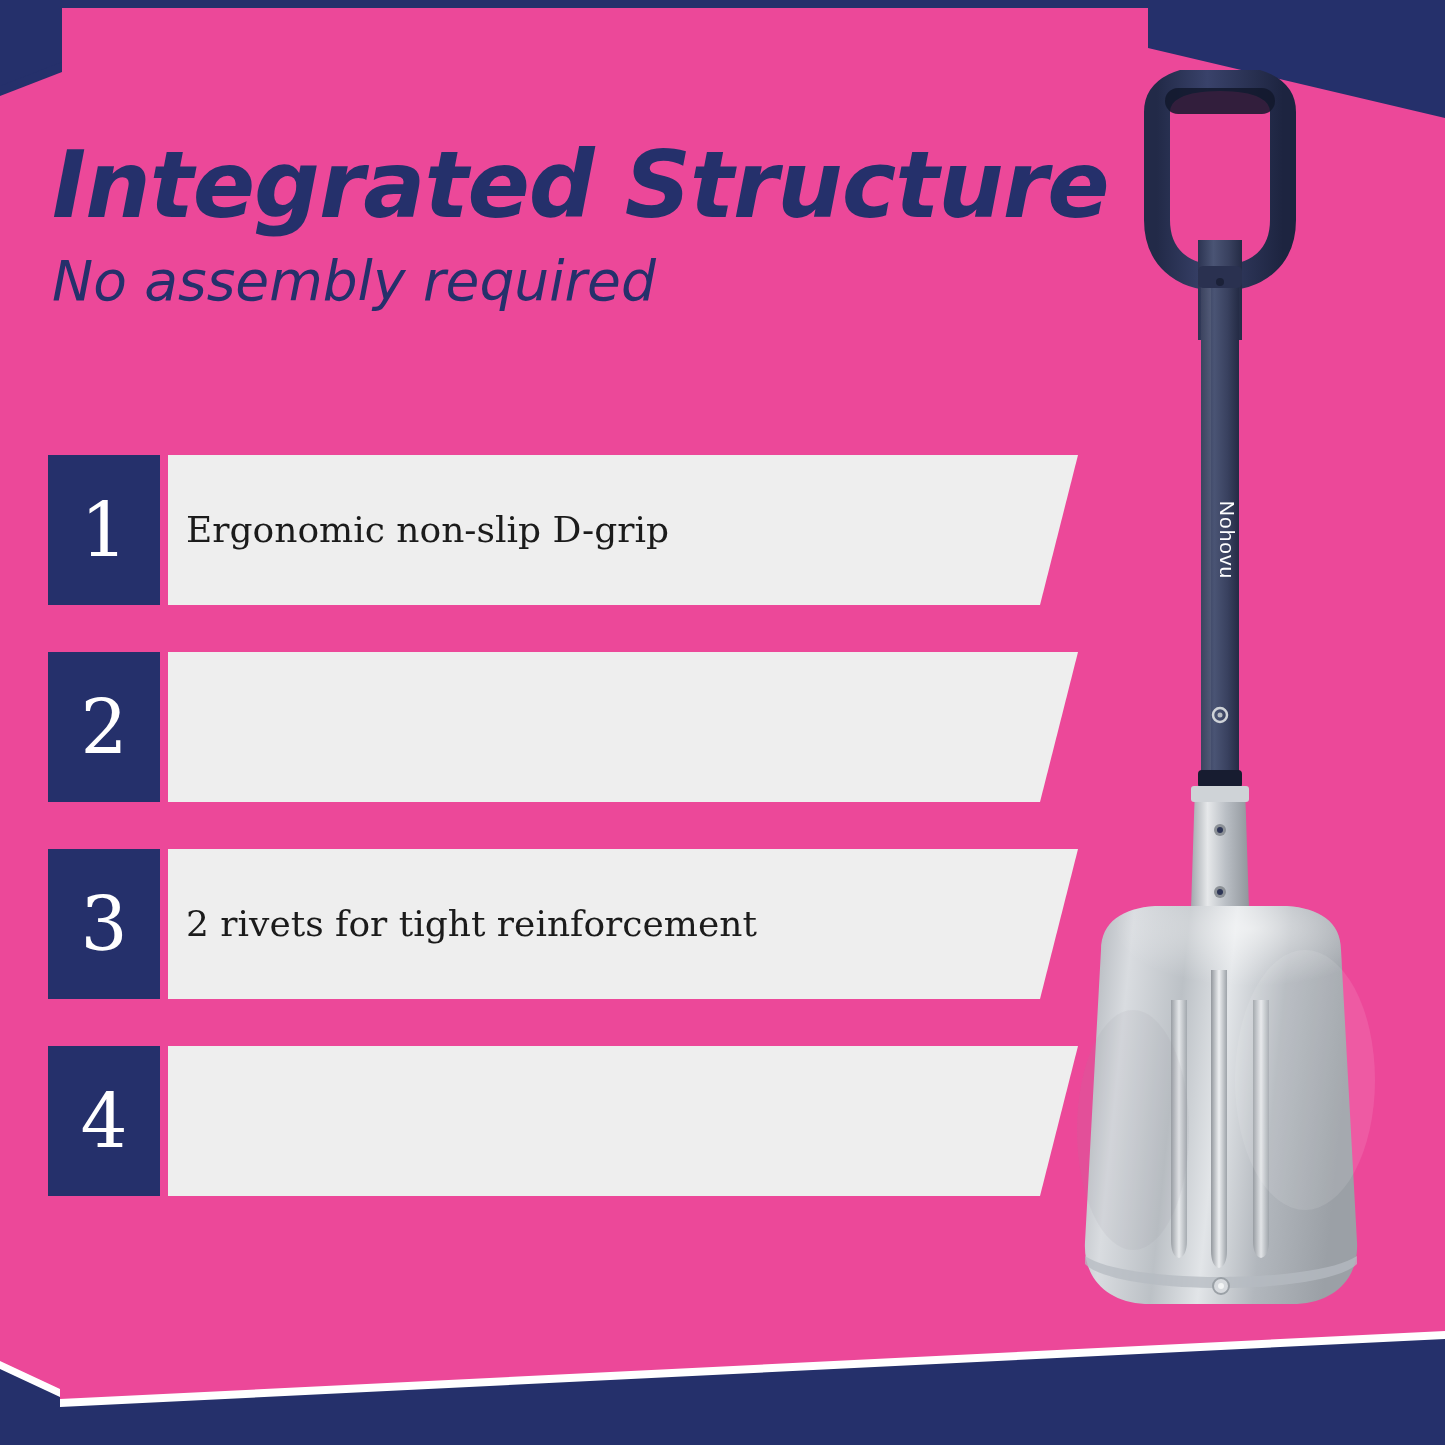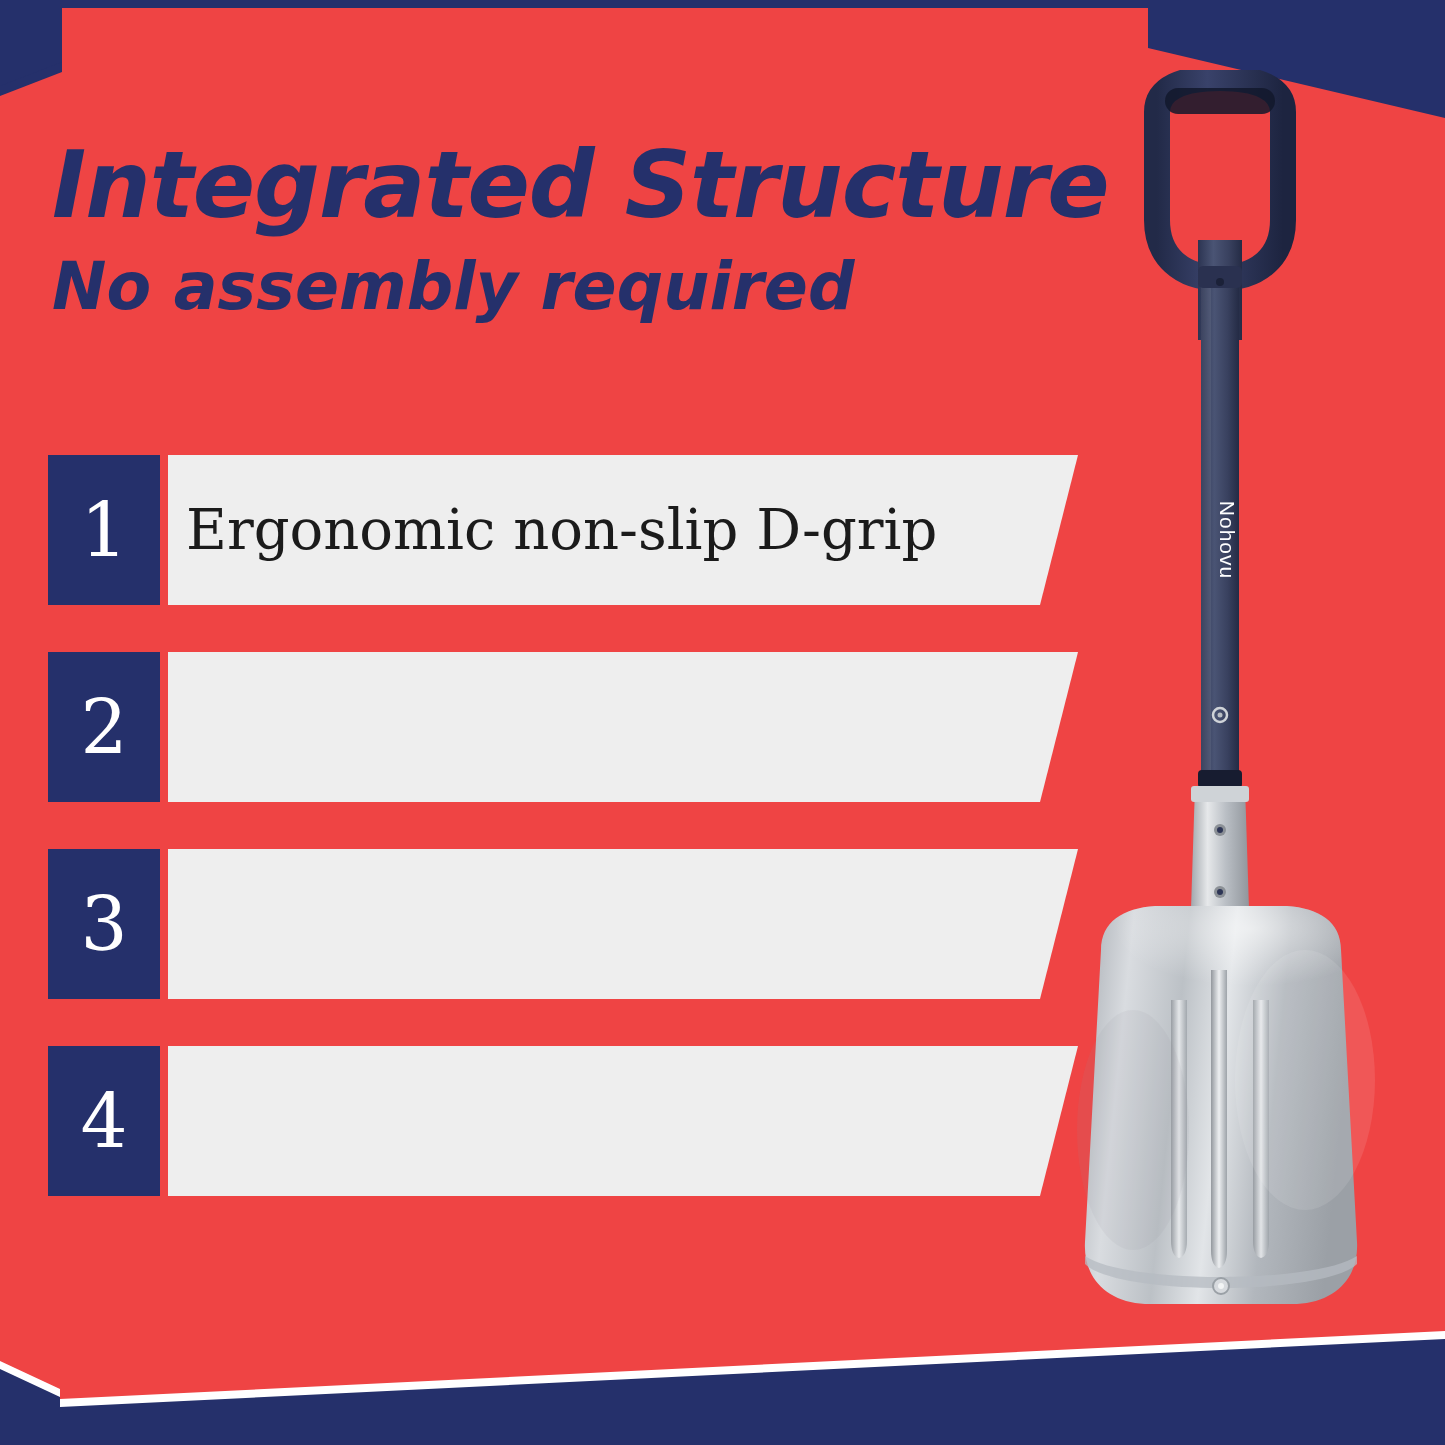--- a/index.html
+++ b/index.html
@@ -10,21 +10,21 @@
     width: 1445px;
     height: 1445px;
     background: #ffffff;
     font-family: "Liberation Sans", sans-serif;
     overflow: hidden;
   }
   #page {
     position: relative;
     width: 1445px;
     height: 1445px;
-    background: #ef4444;
+    background: #ec4899;
     overflow: hidden;
   }
 
   
   .deco {
     position: absolute;
     left: 0;
     width: 1445px;
     pointer-events: none;
   }
@@ -44,23 +44,23 @@
     font-style: italic;
     font-size: 92px;
     line-height: 1.0;
     color: #25306b;
     letter-spacing: -1px;
     white-space: nowrap;
   }
   .subhead {
     margin-top: 22px;
     font-family: "DejaVu Sans", sans-serif;
-    font-weight: bold;
+    font-weight: normal;
     font-style: italic;
-    font-size: 65px;
+    font-size: 55px;
     line-height: 1.0;
     color: #25306b;
     letter-spacing: 0px;
     white-space: nowrap;
   }
 
   
   .features {
     position: absolute;
     left: 48px;
@@ -97,21 +97,21 @@
   }
   .feature-text {
     position: absolute;
     left: 138px;
     top: 0;
     height: 150px;
     display: flex;
     align-items: center;
     color: #1b1b1b;
     font-family: "DejaVu Serif", serif;
-    font-size: 56px;
+    font-size: 36px;
     line-height: 1.15;
     white-space: nowrap;
   }
 
   
   .product {
     position: absolute;
     right: 10px;
     top: 70px;
     width: 430px;
@@ -156,20 +156,21 @@
       </svg>
       <div class="feature-num">2</div>
     </div>
 
     <div class="feature-row">
       <svg class="feature-shape" viewBox="0 0 1030 150" preserveAspectRatio="none">
         <path d="M0,0 L112,0 L112,150 L0,150 Z" fill="#25306b"></path>
         <path d="M120,0 L1030,0 L992,150 L120,150 Z" fill="#eeeeee"></path>
       </svg>
       <div class="feature-num">3</div>
+      <div class="feature-text">2 rivets for tight reinforcement</div>
     </div>
 
     <div class="feature-row">
       <svg class="feature-shape" viewBox="0 0 1030 150" preserveAspectRatio="none">
         <path d="M0,0 L112,0 L112,150 L0,150 Z" fill="#25306b"></path>
         <path d="M120,0 L1030,0 L992,150 L120,150 Z" fill="#eeeeee"></path>
       </svg>
       <div class="feature-num">4</div>
     </div>
 

